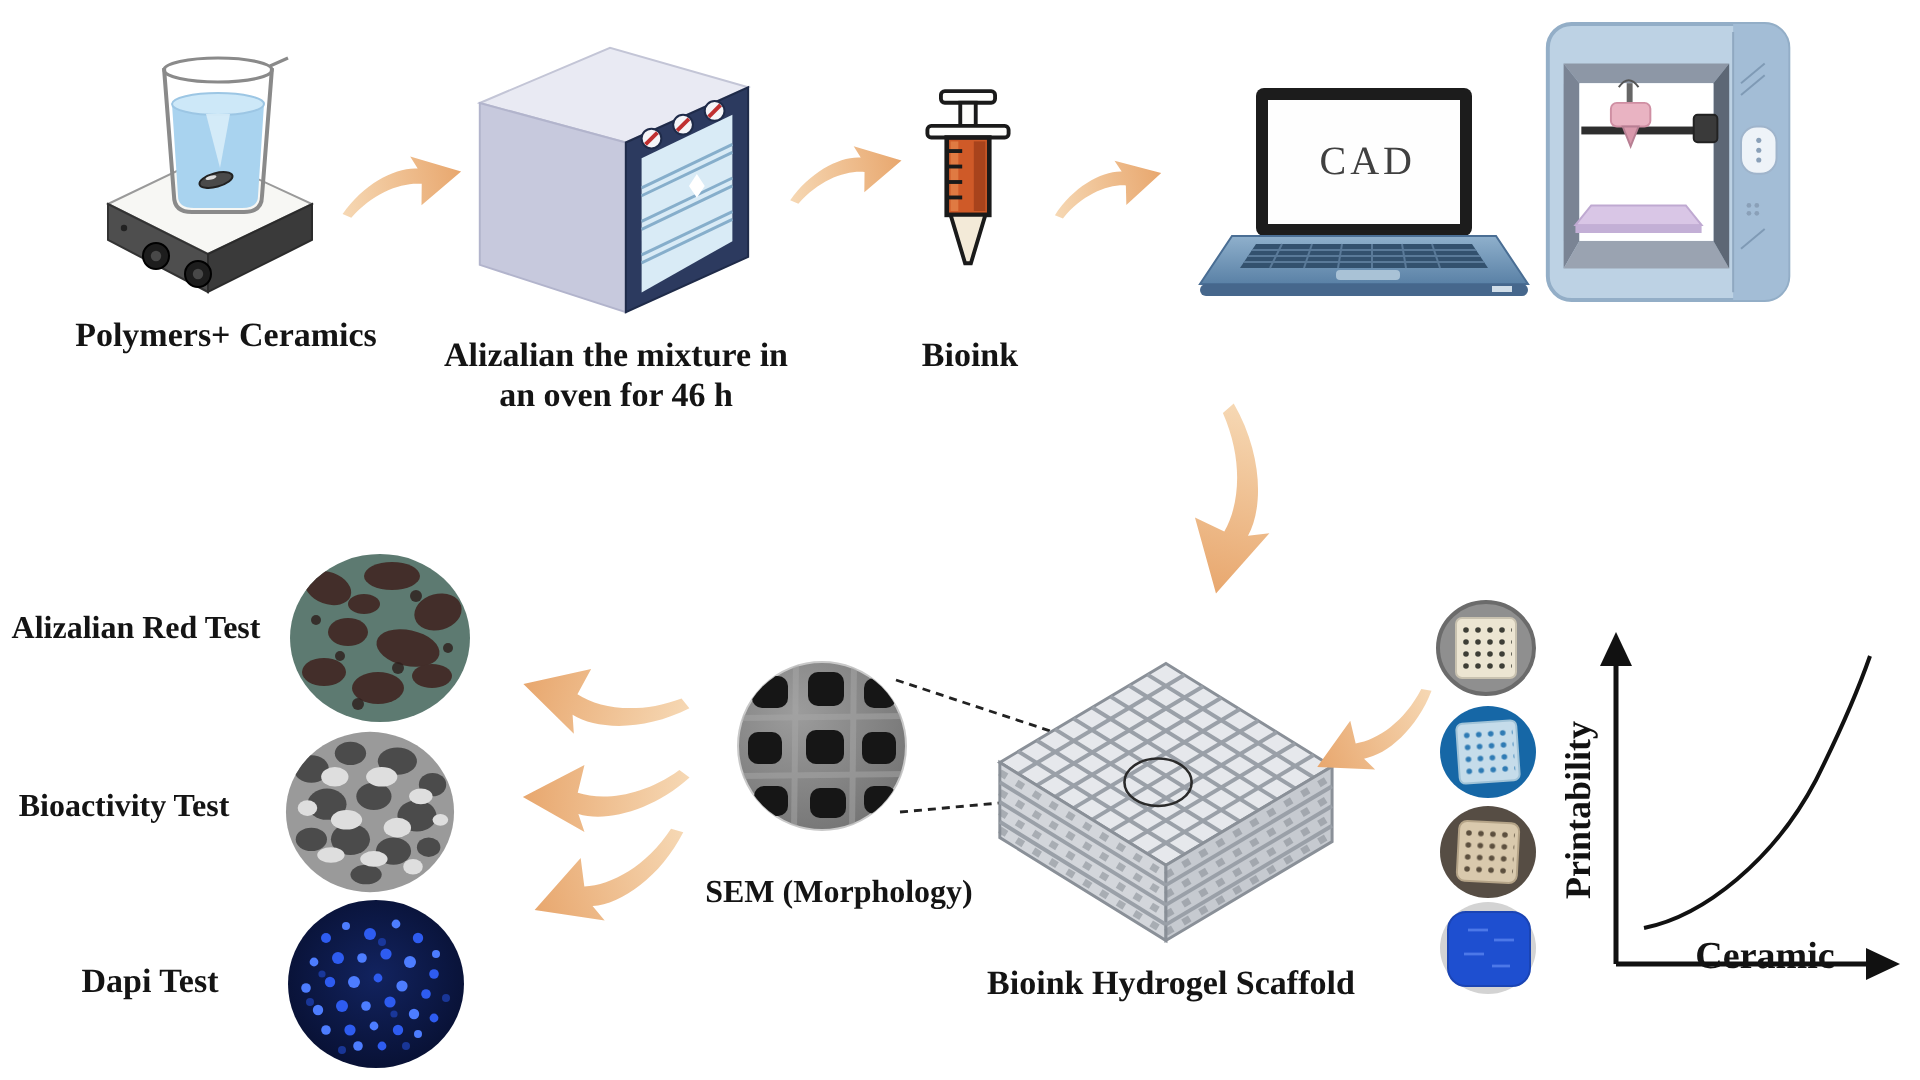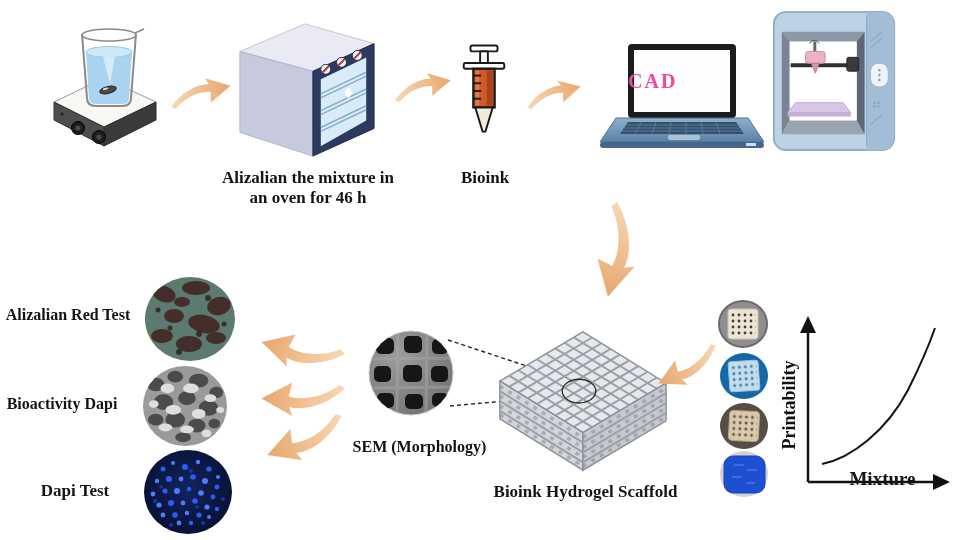--- a/index.html
+++ b/index.html
@@ -2,21 +2,21 @@
 <html><head>
 <meta charset="utf-8">
 <style>
   html,body{margin:0;padding:0;background:#fff;}
   .canvas{position:relative;width:960px;height:540px;background:#ffffff;overflow:hidden;
           font-family:"Liberation Serif","DejaVu Serif",serif;color:#111;}
   .abs{position:absolute;}
   .lbl{position:absolute;text-align:center;font-weight:700;color:#141414;line-height:1.18;}
   .lbl span{display:block;}
   .arrow{position:absolute;transform-origin:center;}
-  .cad{position:absolute;text-align:left;font-weight:700;letter-spacing:2px;color:#ec4899;}
+  .cad{position:absolute;text-align:right;font-weight:400;letter-spacing:2px;color:#404040;}
   .vlabel{position:absolute;text-align:center;font-weight:700;transform:rotate(-90deg);transform-origin:center;}
 </style>
 </head>
 <body>
 
 <div class="canvas">
 
   <svg width="0" height="0" style="position:absolute" aria-hidden="true">
     <defs>
       <linearGradient id="ag" x1="0" y1="0" x2="1" y2="0">
@@ -52,20 +52,21 @@
       <ellipse cx="67" cy="30" rx="23" ry="5.5" fill="#cde8f8" stroke="#9cc6e4"></ellipse>
       <polygon points="61,35 73,35 68,62" fill="#dcEEf9" opacity="0.85"></polygon>
       <ellipse cx="66" cy="68" rx="8.5" ry="3.4" fill="#4a4a4a" stroke="#222" transform="rotate(-15 66 68)"></ellipse>
       <ellipse cx="63.5" cy="66.8" rx="2.8" ry="1" fill="#ddd" transform="rotate(-15 63.5 66.8)"></ellipse>
       <path d="M40,12 L45,76 Q45,84 54,84 L80,84 Q89,84 89,76 L94,12" fill="none" stroke="#8a8a8a" stroke-width="2"></path>
       <ellipse cx="67" cy="13" rx="27" ry="6" fill="none" stroke="#8a8a8a" stroke-width="1.6"></ellipse>
       <path d="M93,11 L102,7" stroke="#8a8a8a" stroke-width="1.6" fill="none"></path>
     </g>
   </svg>
   <div class="lbl" style="left:18px;top:158px;width:190px;font-size:17px">
+    <span>Polymers+ Ceramics</span>
   </div>
 
   <svg class="arrow" style="left:168px;top:72px;transform:rotate(-10deg)" width="66" height="42">
       <use href="#swoosh"></use>
     </svg>
 
   <svg class="abs" style="left:232px;top:10px" width="148" height="158" viewBox="0 0 150 160">
     <polygon points="8,42 74,14 144,34 82,62" fill="#e9eaf3" stroke="#c3c5d6"></polygon>
     <polygon points="8,42 82,62 82,148 8,124" fill="#c7c9dd" stroke="#b2b4cc"></polygon>
     <polygon points="82,62 144,34 144,120 82,148" fill="#2c3a5f" stroke="#1f2b49"></polygon>
@@ -339,21 +340,21 @@
           <ellipse cx="58" cy="50" rx="7" ry="5"></ellipse>
           <ellipse cx="24" cy="64" rx="7" ry="4"></ellipse>
         <ellipse cx="46" cy="66" rx="7" ry="4"></ellipse>
           <ellipse cx="66" cy="70" rx="5" ry="4"></ellipse>
           <ellipse cx="12" cy="40" rx="5" ry="4"></ellipse>
         <ellipse cx="80" cy="46" rx="4" ry="3"></ellipse>
       </g>
     </g>
   </svg>
   <div class="lbl" style="left:2px;top:395px;width:120px;font-size:16px">
-    <span>Bioactivity Dapi</span>
+    <span>Bioactivity Test</span>
   </div>
 
   <svg class="abs" style="left:143px;top:449px" width="90" height="86" viewBox="0 0 90 86">
     <defs>
       <radialGradient id="dapig" cx="0.5" cy="0.45" r="0.75">
           <stop offset="0" stop-color="#12235f"></stop>
           <stop offset="1" stop-color="#050b26"></stop>
         </radialGradient>
       <clipPath id="c3">
           <ellipse cx="45" cy="43" rx="44" ry="42"></ellipse>
@@ -444,16 +445,16 @@
 
   <svg class="abs" style="left:792px;top:312px" width="160" height="185" viewBox="0 0 160 185">
     <line x1="16" y1="170" x2="16" y2="16" stroke="#111" stroke-width="2.5"></line>
     <polygon points="16,4 8,21 24,21" fill="#111"></polygon>
     <line x1="16" y1="170" x2="148" y2="170" stroke="#111" stroke-width="2.5"></line>
     <polygon points="158,170 141,162 141,178" fill="#111"></polygon>
     <path d="M30,152 C60,146 95,118 116,78 C126,58 136,36 143,16" stroke="#111" stroke-width="2" fill="none"></path>
   </svg>
   <div class="vlabel" style="left:730px;top:394px;width:120px;height:22px;font-size:18px">Printability</div>
   <div class="lbl" style="left:830px;top:468px;width:105px;font-size:19px">
-    <span>Mixture</span>
+    <span>Ceramic</span>
   </div>
 
 </div>
 
 </body></html>

